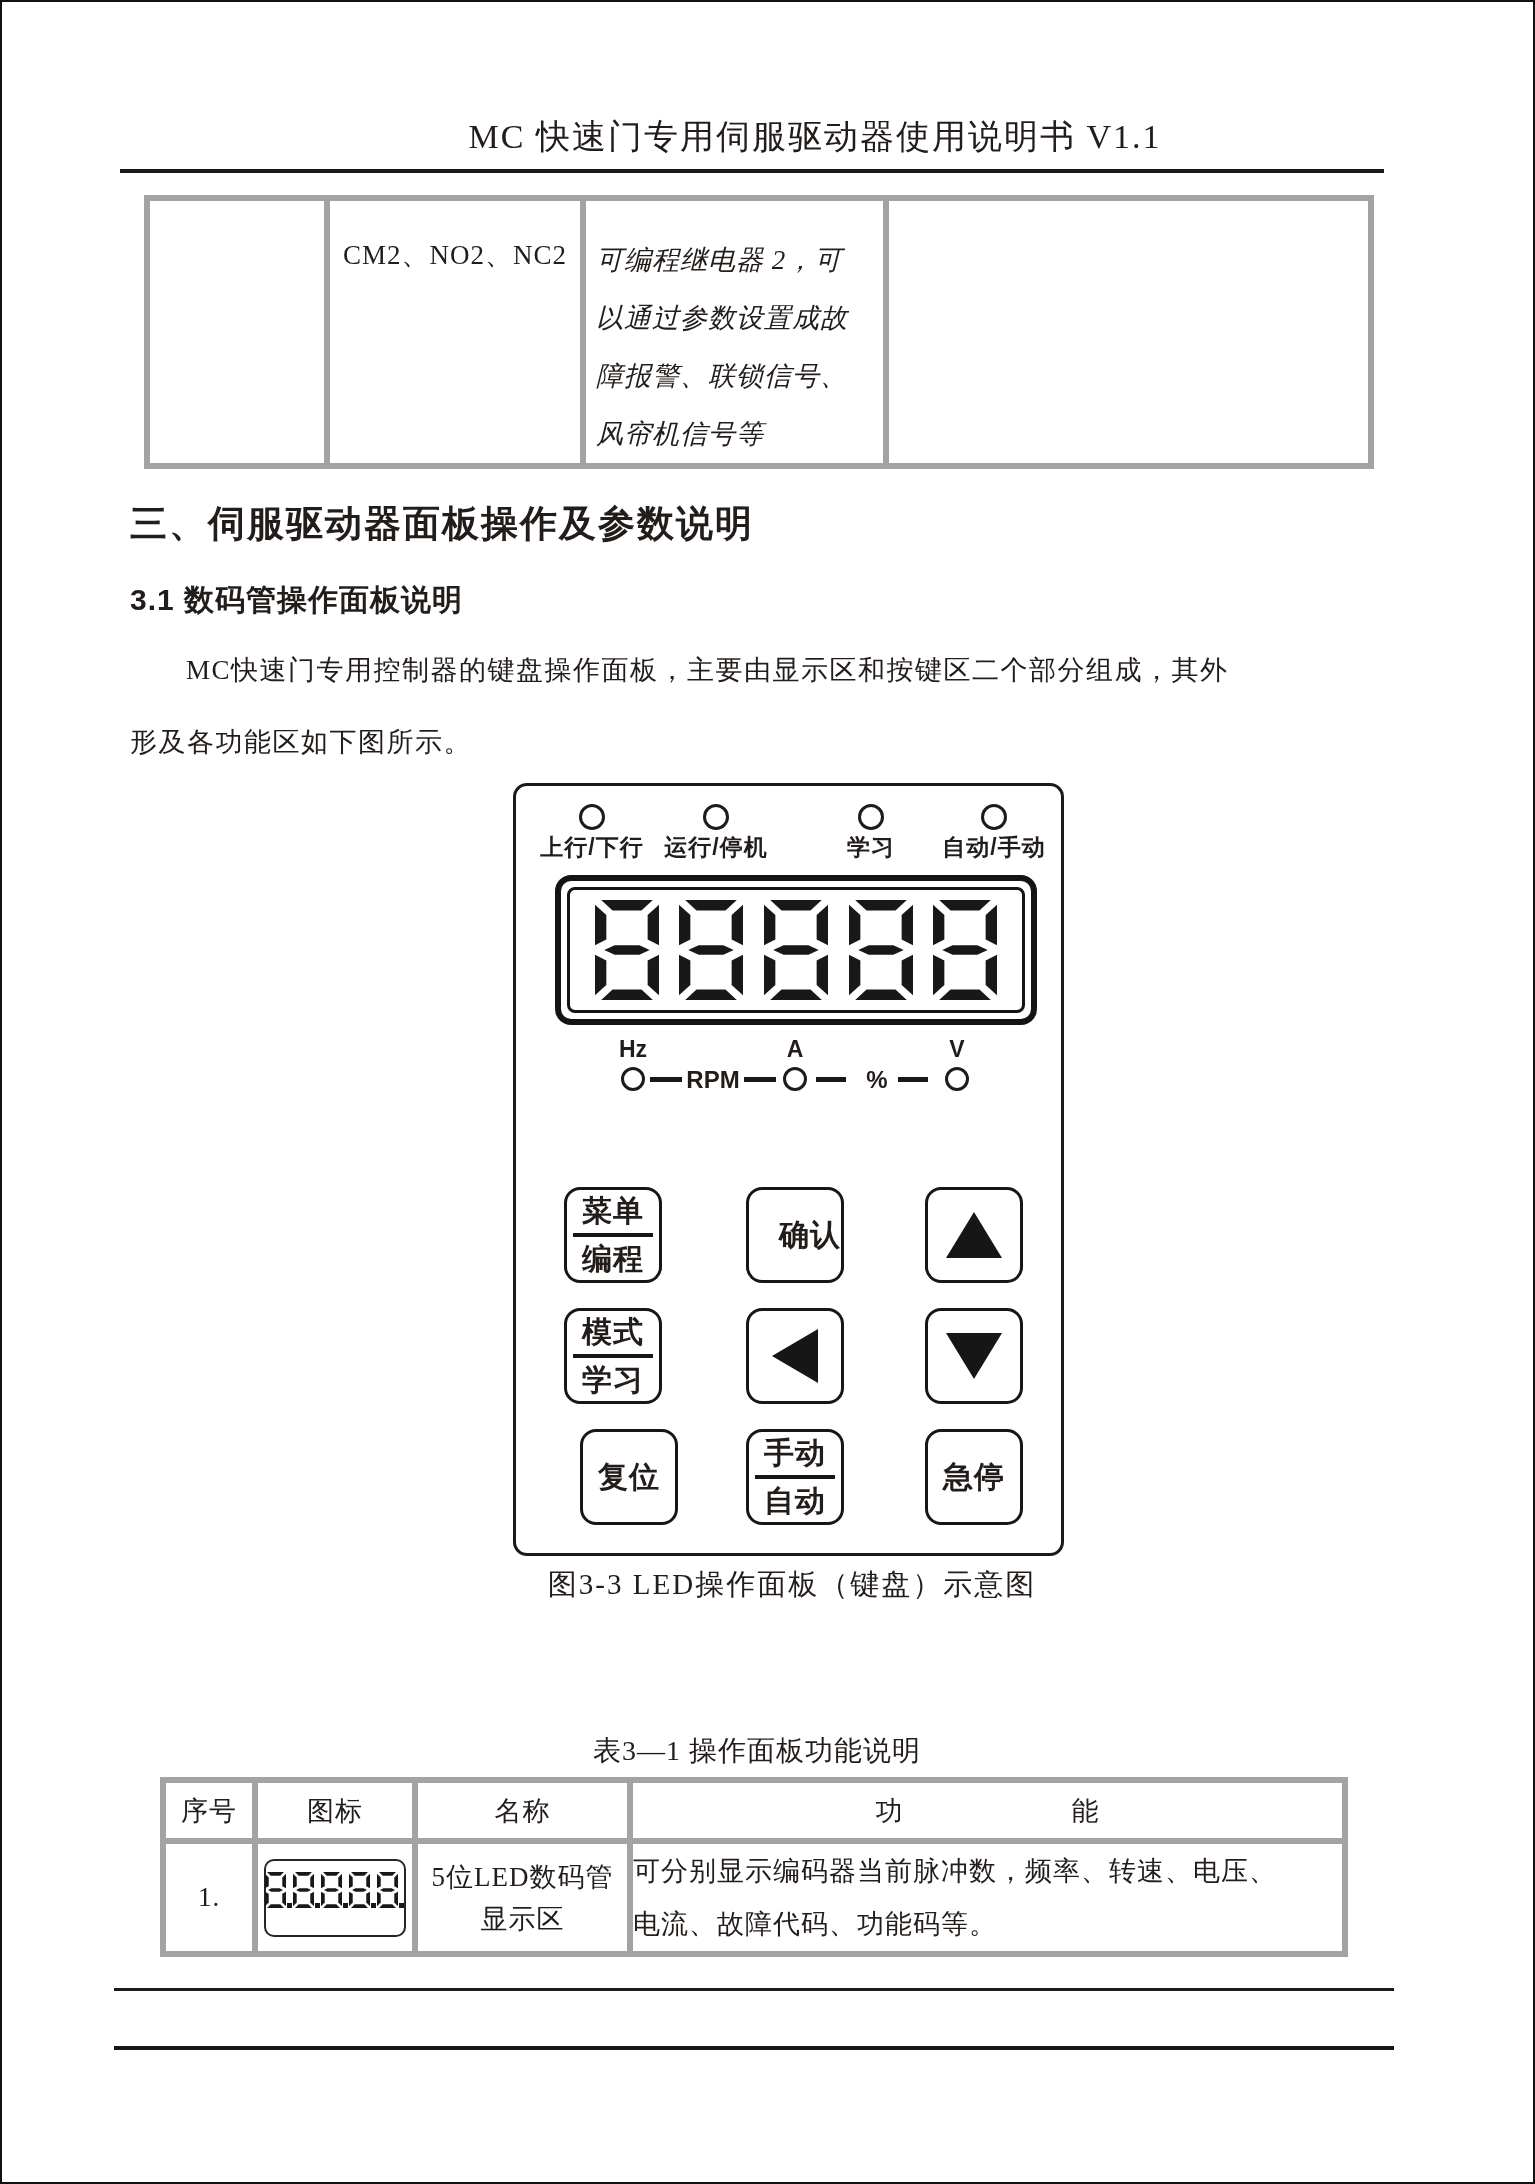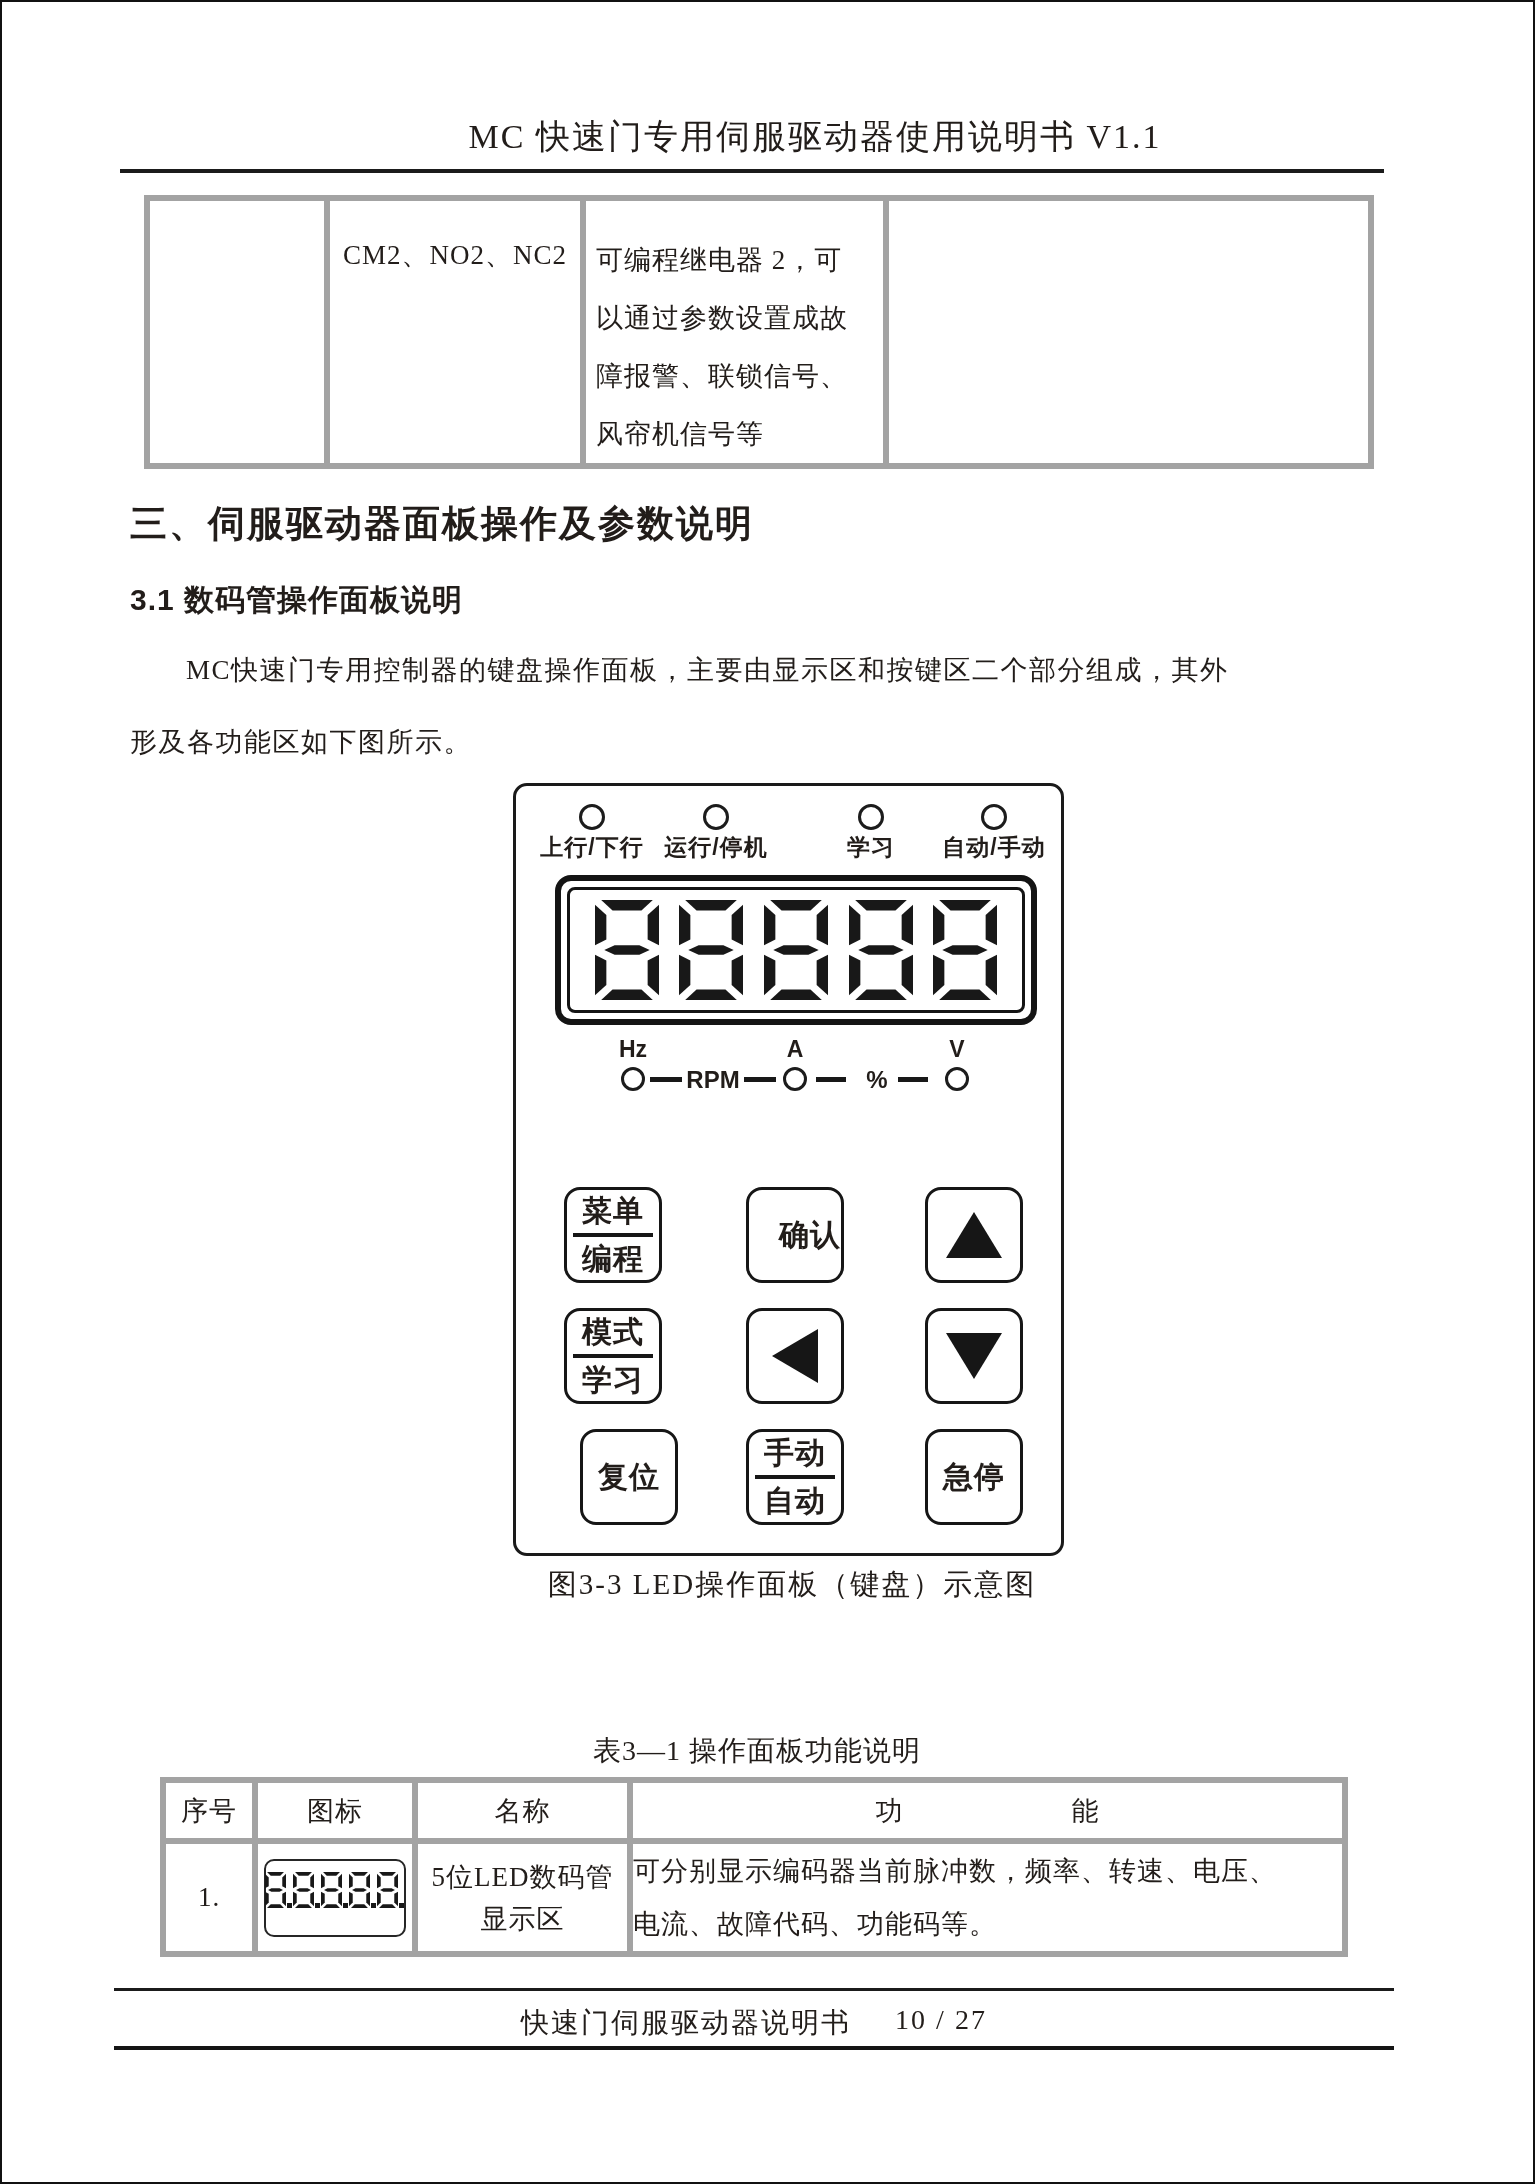--- a/index.html
+++ b/index.html
@@ -16,21 +16,21 @@
 
   
   table.doc{border-collapse:collapse;table-layout:fixed;position:absolute;}
   table.doc td,table.doc th{border:6px solid #a3a3a3;padding:0;font-weight:normal;}
   table.doc{border:2px solid #1a1a1a;border-top-width:3px;}
 
   
   .ttab{left:142px;top:193px;width:1224px;height:248px;font-size:27px;}
   .ttab td{vertical-align:top;}
   .ttab .c2{text-align:center;padding-top:36px;letter-spacing:1px;}
-  .ttab .c3{padding:30px 12px 0 10px;line-height:58px;letter-spacing:1px;}
+  .ttab .c3{padding:30px 12px 0 10px;line-height:58px;letter-spacing:1px;font-style:italic;}
 
   .h1{top:497px;left:128px;font-size:37px;letter-spacing:2px;}
   .h2{top:578px;left:128px;font-size:30px;letter-spacing:1px;}
   .para{font-size:27px;letter-spacing:1.5px;white-space:nowrap;}
 
   
   .panel{left:511px;top:781px;width:551px;height:773px;border:3px solid #1a1a1a;
          border-radius:14px;box-sizing:border-box;background:#fff;}
   .ind-circle{position:absolute;top:18px;width:26px;height:26px;border:3px solid #1c1c1c;
               border-radius:50%;box-sizing:border-box;background:#fff;}
@@ -265,19 +265,15 @@
       </td>
       <td class="fn">
         <div>可分别显示编码器当前脉冲数，频率、转速、电压、</div>
         <div>电流、故障代码、功能码等。</div>
       </td>
     </tr>
   </tbody>
     </table>
 
   <div class="abs ft-rule1"></div>
-  <div class="abs ft-text">
-    <span>快速门伺服驱动器说明书</span>
-    <span>10 / 27</span>
-  </div>
   <div class="abs ft-rule2"></div>
 
 </div>
 
 </body></html>

